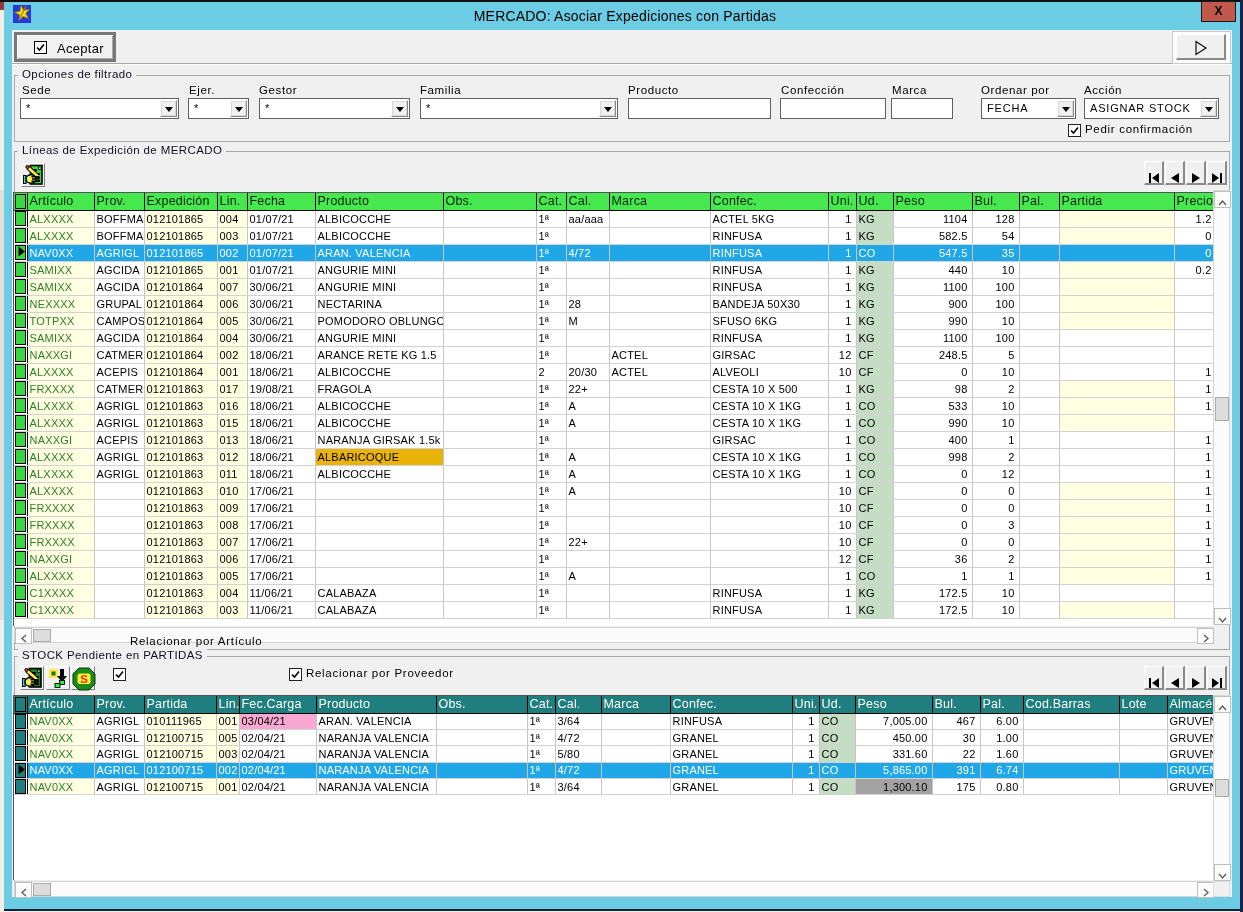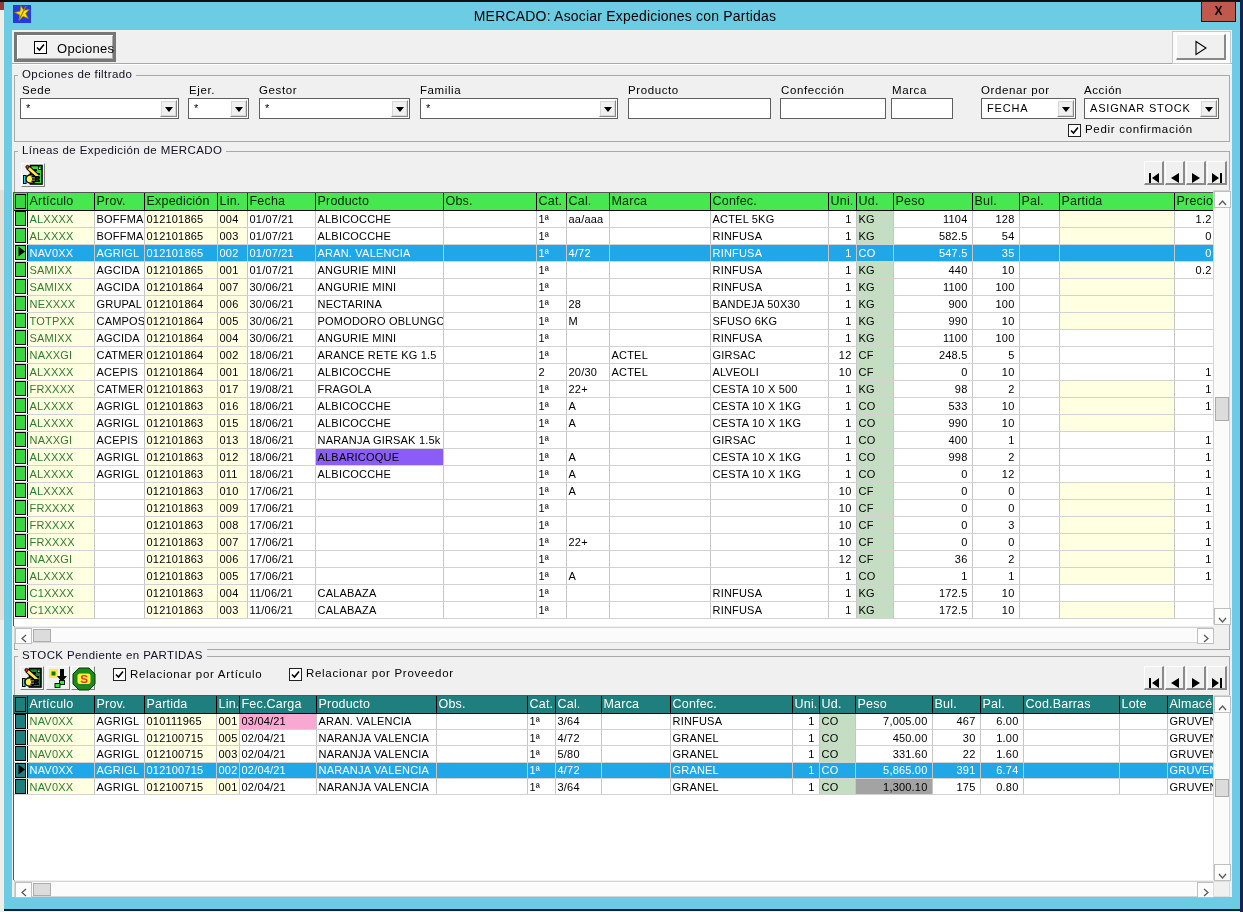--- a/index.html
+++ b/index.html
@@ -64,21 +64,21 @@
 </svg></div>
 <div class="abs" id="titletxt">MERCADO: Asociar Expediciones con Partidas</div>
 <div class="abs" id="xbtn">X</div>
 <div class="abs divider"></div>
 <div class="abs" id="aceptar">
     <div class="bx">
       <svg width="9" height="9" viewBox="0 0 9 9">
         <path d="M1 4.5 L3.5 7 L8 1.5" fill="none" stroke="#000" stroke-width="1.6"></path>
       </svg>
     </div>
-    <div class="lb">Opciones</div>
+    <div class="lb">Aceptar</div>
   </div>
 <div class="abs" id="playpanel"></div>
 <div class="abs" id="playbtn"><svg width="14" height="16" viewBox="0 0 14 16" style="margin-top:5px">
       <path d="M2 1.5 L12 8 L2 14.5 Z" fill="none" stroke="#000" stroke-width="1.1"></path>
     </svg></div>
 <div class="abs group" style="left:14px;top:75px;width:1216px;height:67px"></div>
 <div class="abs glabel" style="left:18px;top:68px">Opciones de filtrado</div>
 <div class="abs flabel" style="left:22px;top:84px">Sede</div>
 <div class="abs flabel" style="left:189px;top:84px">Ejer.</div>
 <div class="abs flabel" style="left:259px;top:84px">Gestor</div>
@@ -543,21 +543,21 @@
         </tr>
         <tr style="height:17px">
           <td class="mk">
             <div class="sq" style="background:#38D640"></div>
           </td>
           <td class="c" style="color:#2F7C2F;background:#FFFFE1">ALXXXX</td>
           <td class="c" style="background:#FFFFFF">AGRIGL</td>
           <td class="c" style="background:#FFFFE1">012101863</td>
           <td class="c" style="background:#FFFFE1">012</td>
           <td class="c" style="background:#FFFFFF">18/06/21</td>
-          <td class="c" style="background:#8b5cf6">ALBARICOQUE</td>
+          <td class="c" style="background:#eab308">ALBARICOQUE</td>
           <td class="c" style="background:#FFFFFF"></td>
           <td class="c" style="background:#FFFFFF">1ª</td>
           <td class="c" style="background:#FFFFFF">A</td>
           <td class="c" style="background:#FFFFFF"></td>
           <td class="c" style="background:#FFFFFF">CESTA 10 X 1KG</td>
           <td class="c ra" style="background:#FFFFFF">1</td>
           <td class="c" style="background:#C5DEC3">CO</td>
           <td class="c ra" style="background:#FFFFFF">998</td>
           <td class="c ra" style="background:#FFFFFF">2</td>
           <td class="c ra" style="background:#FFFFFF"></td>
@@ -825,21 +825,21 @@
 <path d="M7 1 L17 1 L23 7 L23 17 L17 23 L7 23 L1 17 L1 7 Z" fill="#1A8A1A" stroke="#063806" stroke-width="1"></path>
 <rect x="5.5" y="6.5" width="13" height="10.5" rx="2.5" fill="#FFF133"></rect>
 <text x="12" y="16" text-anchor="middle" font-family="Liberation Sans" font-size="11.5" font-weight="bold" fill="#E83030">S</text>
 </svg>
   </div>
 <div class="ckb" style="left:113px;top:668px">
     <svg width="9" height="9" viewBox="0 0 9 9">
       <path d="M1 4.5 L3.5 7 L8 1.5" fill="none" stroke="#000" stroke-width="1.6"></path>
     </svg>
   </div>
-<div class="cklbl " style="left:130px;top:668px">Relacionar por Artículo</div>
+<div class="cklbl " style="left:130px;top:635px">Relacionar por Artículo</div>
 <div class="ckb" style="left:289px;top:668px">
     <svg width="9" height="9" viewBox="0 0 9 9">
       <path d="M1 4.5 L3.5 7 L8 1.5" fill="none" stroke="#000" stroke-width="1.6"></path>
     </svg>
   </div>
 <div class="cklbl " style="left:306px;top:667px">Relacionar por Proveedor</div>
 <div class="navwrap" style="left:1143px;top:666px">
     <div class="navb"><svg width="12" height="10" viewBox="0 0 12 10">
         <rect x="1" y="0" width="2" height="10" fill="#000"></rect>
         <path d="M11 0 L4 5 L11 10 Z" fill="#000"></path>

